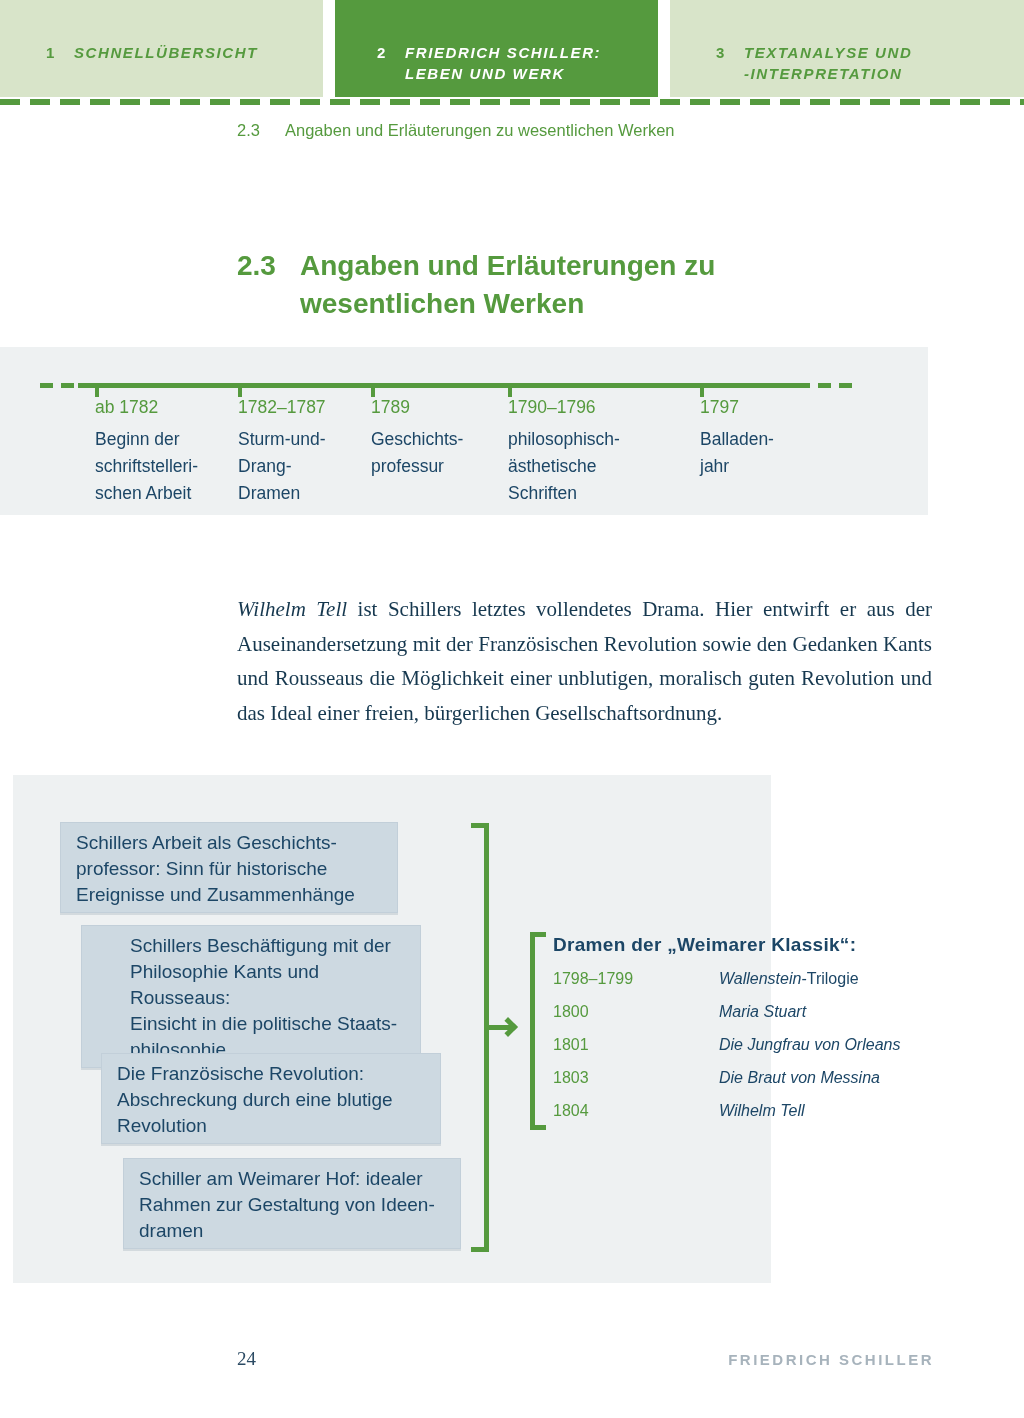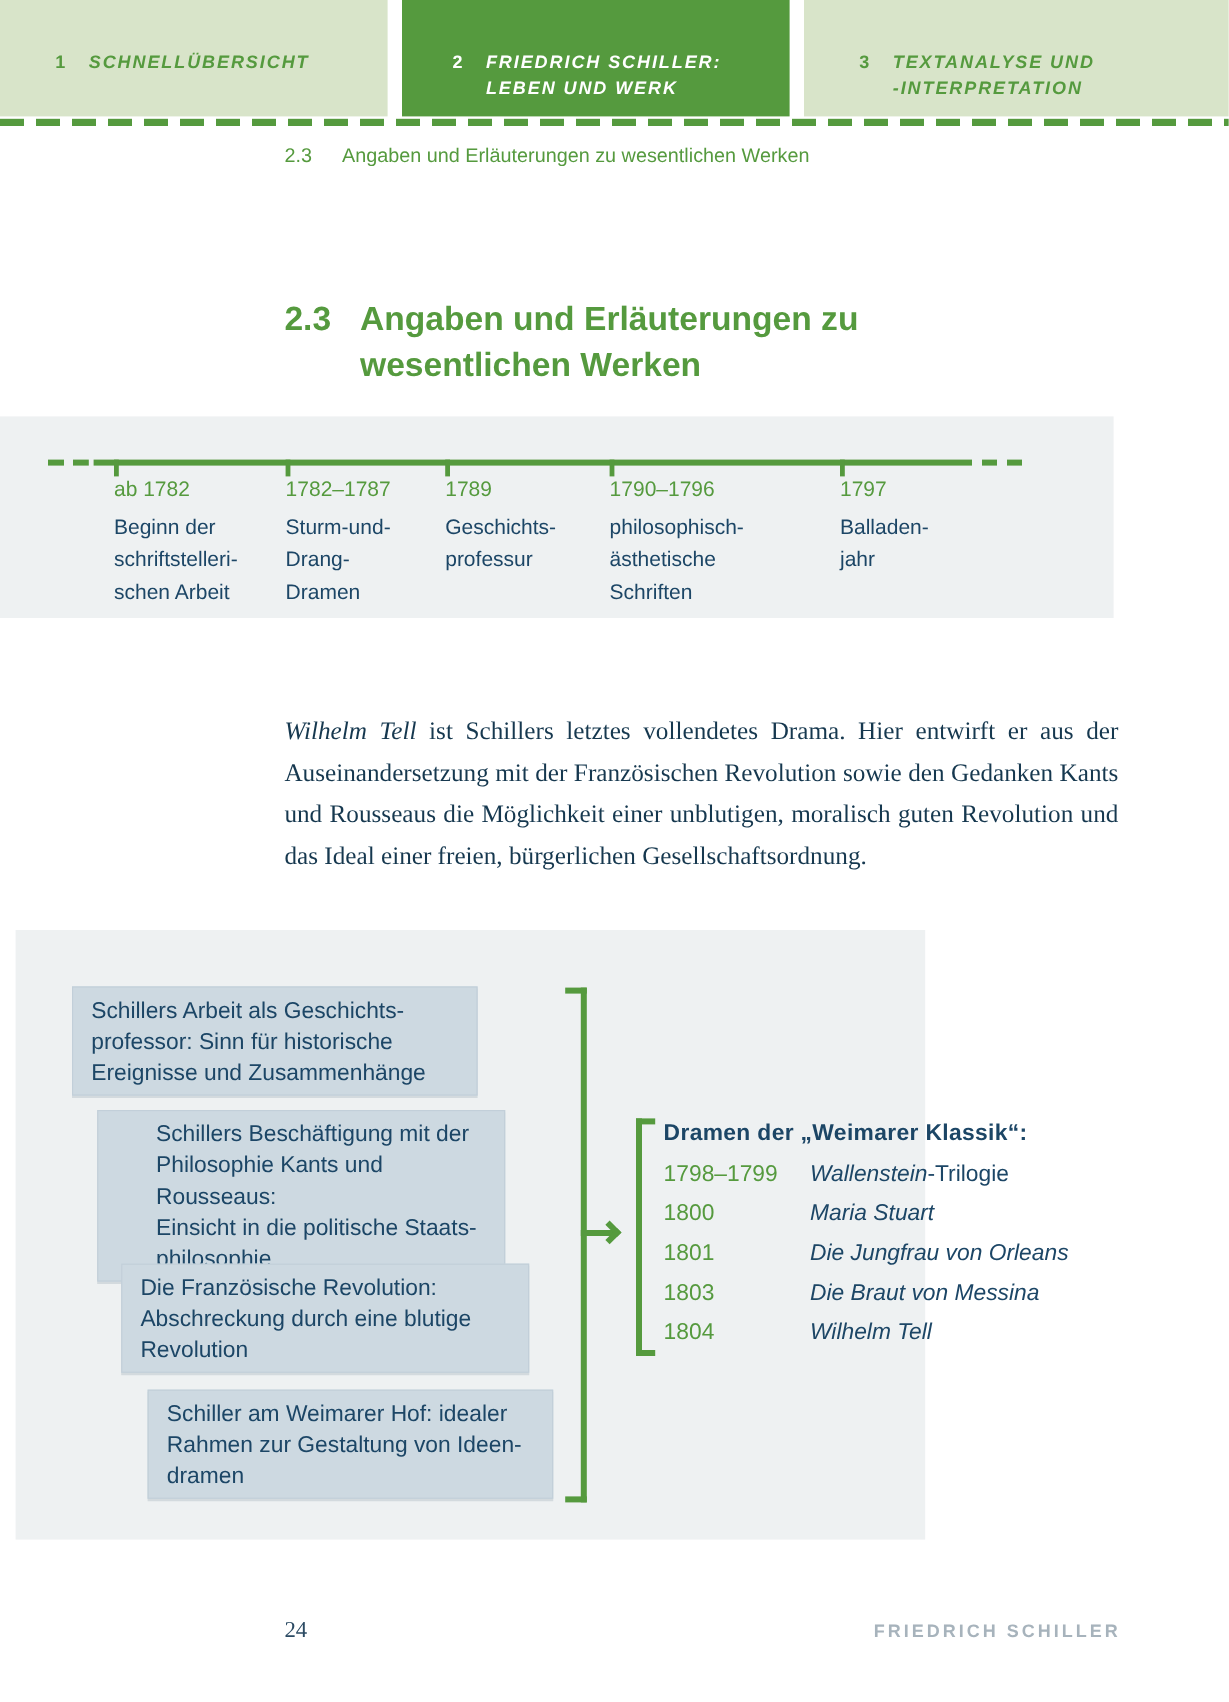--- a/index.html
+++ b/index.html
@@ -67,21 +67,21 @@
     padding:7px 15px 4px 15px;box-shadow:0 2px 0 rgba(130,150,165,0.25);}
   .bracket-gather{position:absolute;left:458px;top:48px;width:18px;height:429px;
     border-top:5px solid var(--green);border-right:5px solid var(--green);border-bottom:5px solid var(--green);}
   .arrow-line{position:absolute;left:471px;top:250px;width:28px;height:5px;background:var(--green);}
   .arrow-head{position:absolute;left:488px;top:245px;width:14px;height:14px;
     border-top:5px solid var(--green);border-right:5px solid var(--green);transform:rotate(45deg);}
   .bracket-list{position:absolute;left:517px;top:157px;width:16px;height:198px;
     border-top:5px solid var(--green);border-left:5px solid var(--green);border-bottom:5px solid var(--green);}
   .drama-list{position:absolute;left:540px;top:158px;width:385px;}
   .drama-title{color:var(--navy);font-size:19px;font-weight:bold;line-height:24px;letter-spacing:0.3px;}
-  .drama-row{display:flex;margin-top:11px;font-size:19px;line-height:22px;}
+  .drama-row{display:flex;margin-top:11px;font-size:16px;line-height:22px;gap:44px;}
   .drama-year{flex:0 0 122px;color:var(--green);}
   .drama-name{color:var(--navy);}
   .drama-name .ital{font-style:italic;}
 
   
   .footer{position:absolute;left:237px;top:1348px;width:697px;
     display:flex;justify-content:space-between;align-items:baseline;}
   .page-num{font-family:"Liberation Serif",serif;color:#2b4a63;font-size:19px;}
   .book-name{color:var(--footer-gray);font-size:15px;font-weight:bold;letter-spacing:2.5px;}
 </style>

